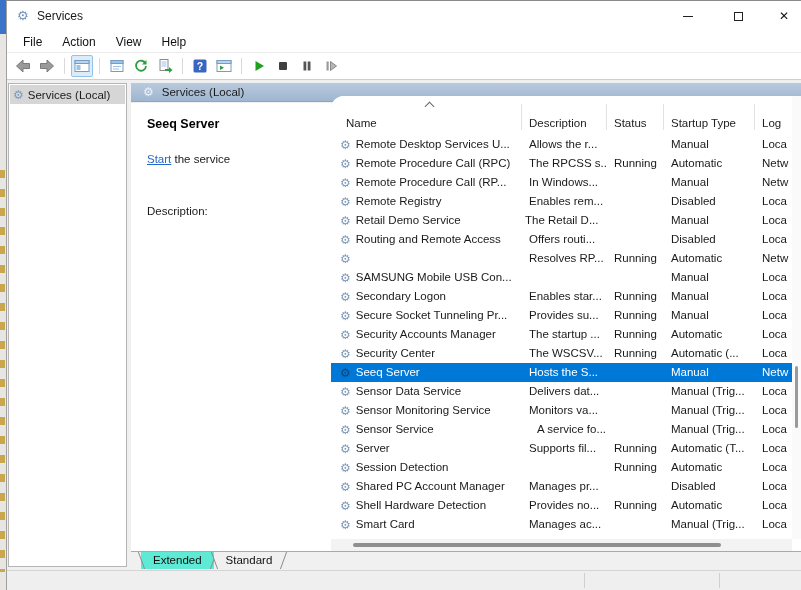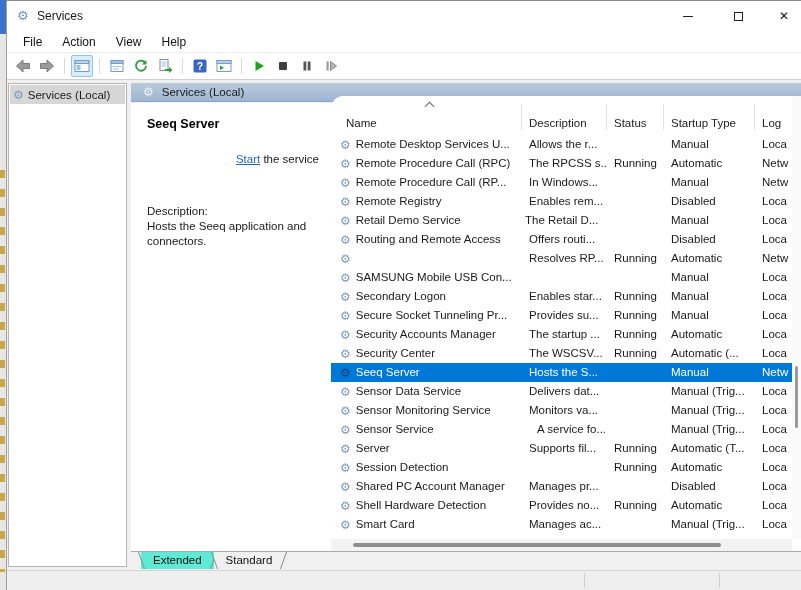--- a/index.html
+++ b/index.html
@@ -48,21 +48,21 @@
   .gear { font-family:"DejaVu Sans",sans-serif; font-size:12px; line-height:12px; color:#7d9ab8; }
 
   
   #middle { position:absolute; left:124px; top:2px; right:0; height:486px; }
   #pane-header { position:absolute; left:0; top:0; right:0; height:19px;
       background:linear-gradient(#b9cadd,#9fb6d0); border-bottom:1px solid #8da6c4;
       display:flex; align-items:center; padding-left:12px; z-index:1; }
   #pane-header .gear { color:#edf3fb; margin-right:8px; }
   #desc-pane { position:absolute; left:0; top:20px; width:200px; height:448px; background:#fff; padding:0 12px 0 16px; }
   #svc-title { margin-top:14px; font-size:12.5px; font-weight:bold; color:#000; }
-  #svc-action { margin-top:22px;text-align:right; }
+  #svc-action { margin-top:22px; }
   #svc-action a { color:#2467c9; text-decoration:underline; cursor:pointer; }
   #svc-desc-label { margin-top:40px; }
   #svc-desc-text { margin-top:2px; line-height:15px; width:170px; }
 
   
   #list-panel { position:absolute; left:200px; top:13px; right:0; height:455px; background:#fff;
       border-top-left-radius:13px; overflow:hidden; z-index:2; }
   #list-header { position:absolute; left:0; top:0; right:0; height:39px; background:#fff; }
   .hcell { position:absolute; top:18px; height:18px; line-height:18px; color:#222; overflow:hidden; white-space:nowrap; padding-left:8px; }
   .hsep { position:absolute; top:8px; height:26px; width:1px; background:#e2e2e2; }
@@ -223,21 +223,20 @@
           <span class="gear">⚙</span>
           <span>Services (Local)</span>
         </div>
 
         <div id="desc-pane">
           <div id="svc-title">Seeq Server</div>
           <div id="svc-action">
             <a>Start</a><span> the service</span>
           </div>
           <div id="svc-desc-label">Description:</div>
-          <div id="svc-desc-text">Hosts the Seeq application and connectors.</div>
         </div>
 
         <div id="list-panel">
           <div id="list-header">
             <div id="sort-caret"></div>
           <div class="hcell" style="left: 7px; width: 183px;">Name</div>
               <div class="hsep" style="left: 190px;"></div>
               <div class="hcell" style="left: 190px; width: 85px;">Description</div>
               <div class="hsep" style="left: 275px;"></div>
               <div class="hcell" style="left: 275px; width: 57px;">Status</div>

